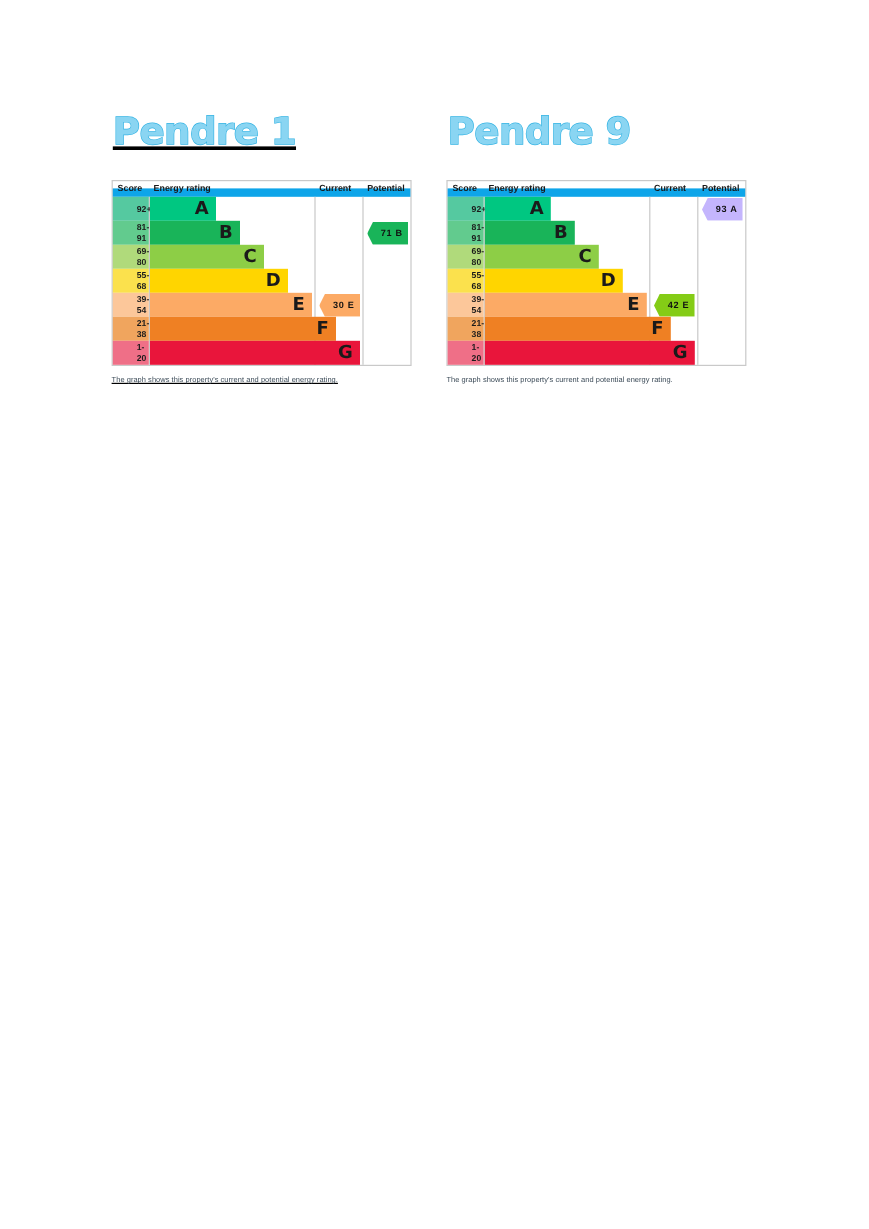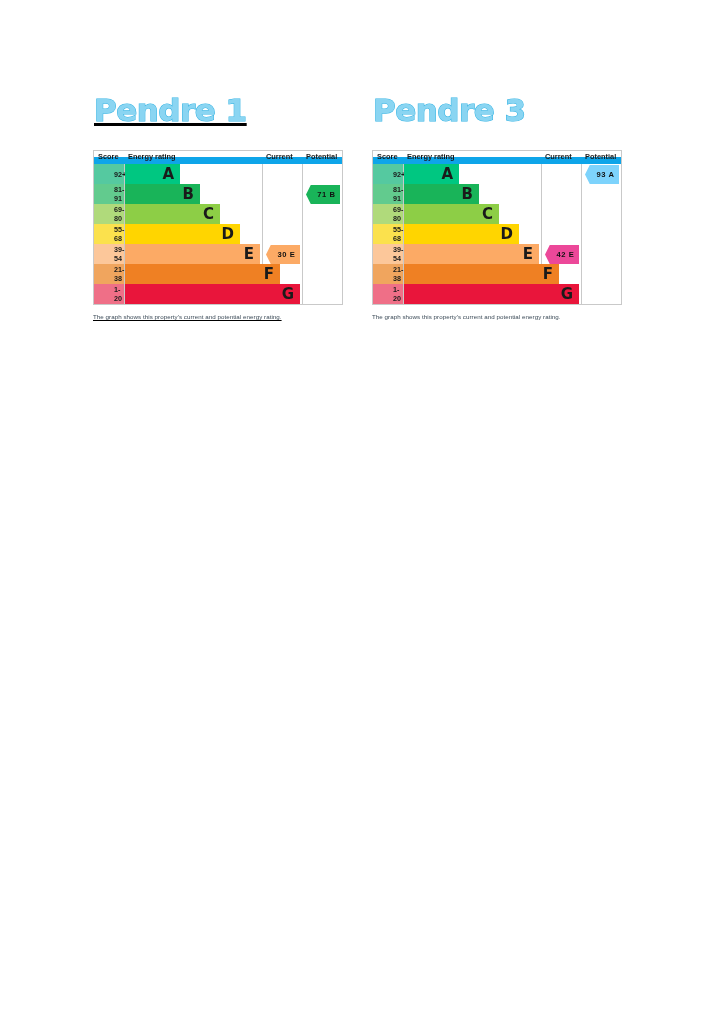--- a/index.html
+++ b/index.html
@@ -227,40 +227,40 @@
             <span class="bar-letter">G</span>
           </div>
         </div>
       </div>
     </div>
 
     <div class="epc-foot">The graph shows this property's current and potential energy rating.</div>
   </div>
 
   <div class="epc-block" id="epc-block-1">
-    <div class="epc-title">Pendre 3</div>
+    <div class="epc-title">Pendre 9</div>
 
     <div class="epc-table">
       <div class="epc-head">
         <span class="hcell h-score">Score</span>
         <span class="hcell h-rating">Energy rating</span>
         <span class="hcell h-current">Current</span>
         <span class="hcell h-potent">Potential</span>
       </div>
       <div class="epc-body">
         <div class="vline v-score"></div>
         <div class="vline v-current"></div>
         <div class="vline v-potent"></div>
 
         <div class="epc-row" style="top:0px">
           <div class="score-cell" style="background:#55c9a0">92+</div>
           <div class="bar" style="width:55px;background:#00c781">
             <span class="bar-letter">A</span>
           </div>
-          <div class="rating-arrow in-potential" style="top:1px;background:#7dd3fc">93  A</div>
+          <div class="rating-arrow in-potential" style="top:1px;background:#c4b5fd">93  A</div>
         </div>
 
         <div class="epc-row" style="top:20px">
           <div class="score-cell" style="background:#62cb8e">81-91</div>
           <div class="bar" style="width:75px;background:#19b459">
             <span class="bar-letter">B</span>
           </div>
         </div>
 
         <div class="epc-row" style="top:40px">
@@ -275,21 +275,21 @@
           <div class="bar" style="width:115px;background:#ffd500">
             <span class="bar-letter">D</span>
           </div>
         </div>
 
         <div class="epc-row" style="top:80px">
           <div class="score-cell" style="background:#fcc79a">39-54</div>
           <div class="bar" style="width:135px;background:#fcaa65">
             <span class="bar-letter">E</span>
           </div>
-          <div class="rating-arrow in-current" style="top:1px;background:#ec4899">42  E</div>
+          <div class="rating-arrow in-current" style="top:1px;background:#84cc16">42  E</div>
         </div>
 
         <div class="epc-row" style="top:100px">
           <div class="score-cell" style="background:#f0a55e">21-38</div>
           <div class="bar" style="width:155px;background:#ef8023">
             <span class="bar-letter">F</span>
           </div>
         </div>
 
         <div class="epc-row" style="top:120px">

